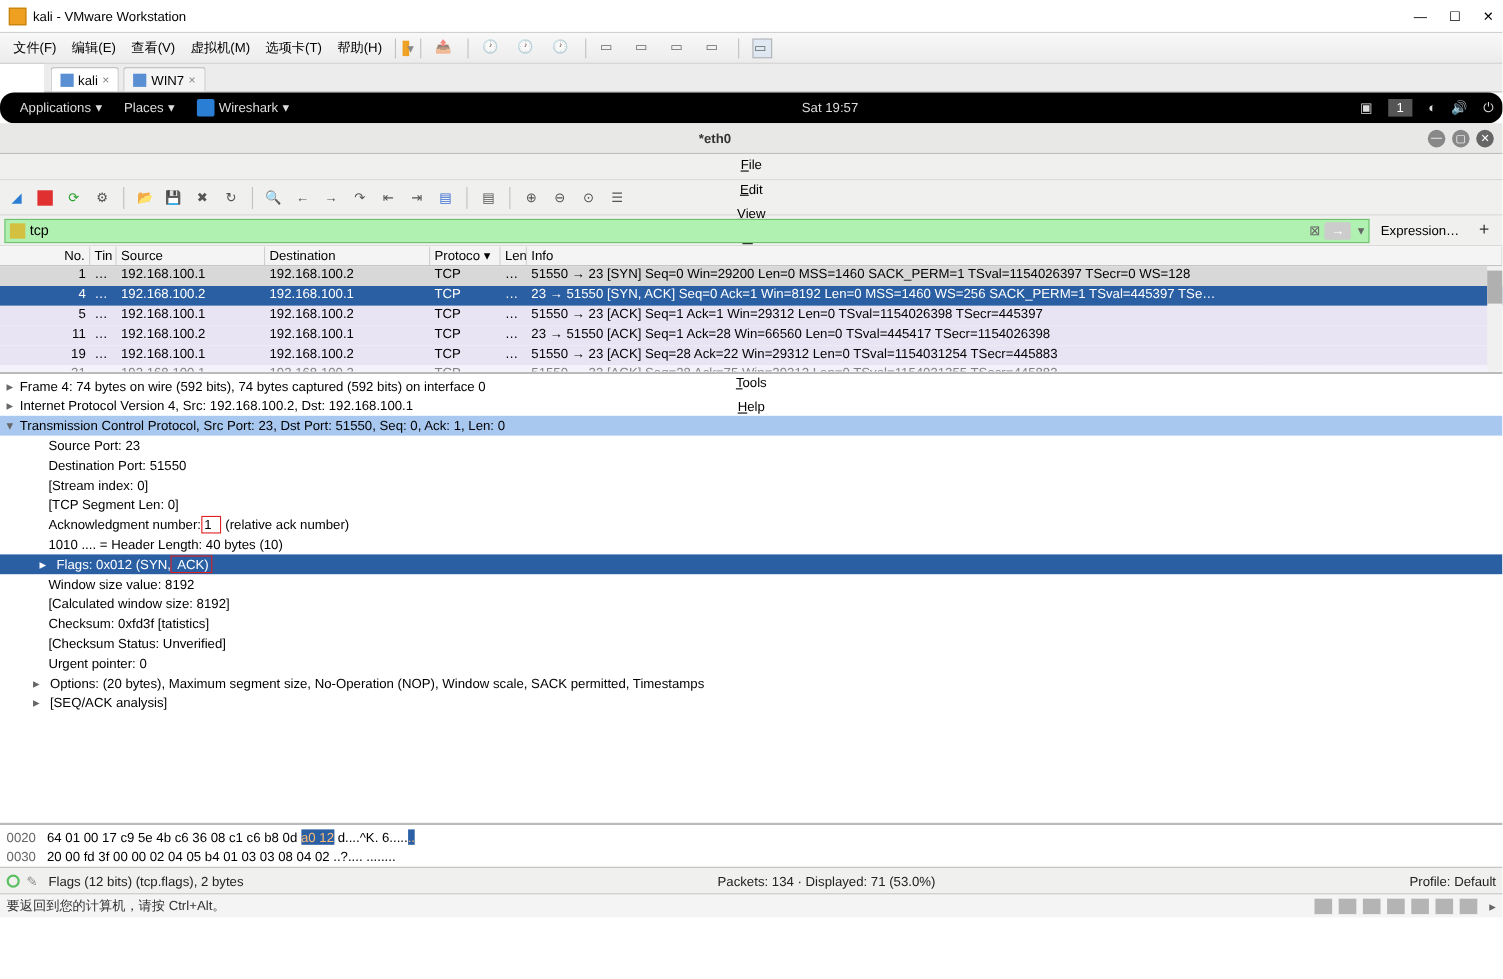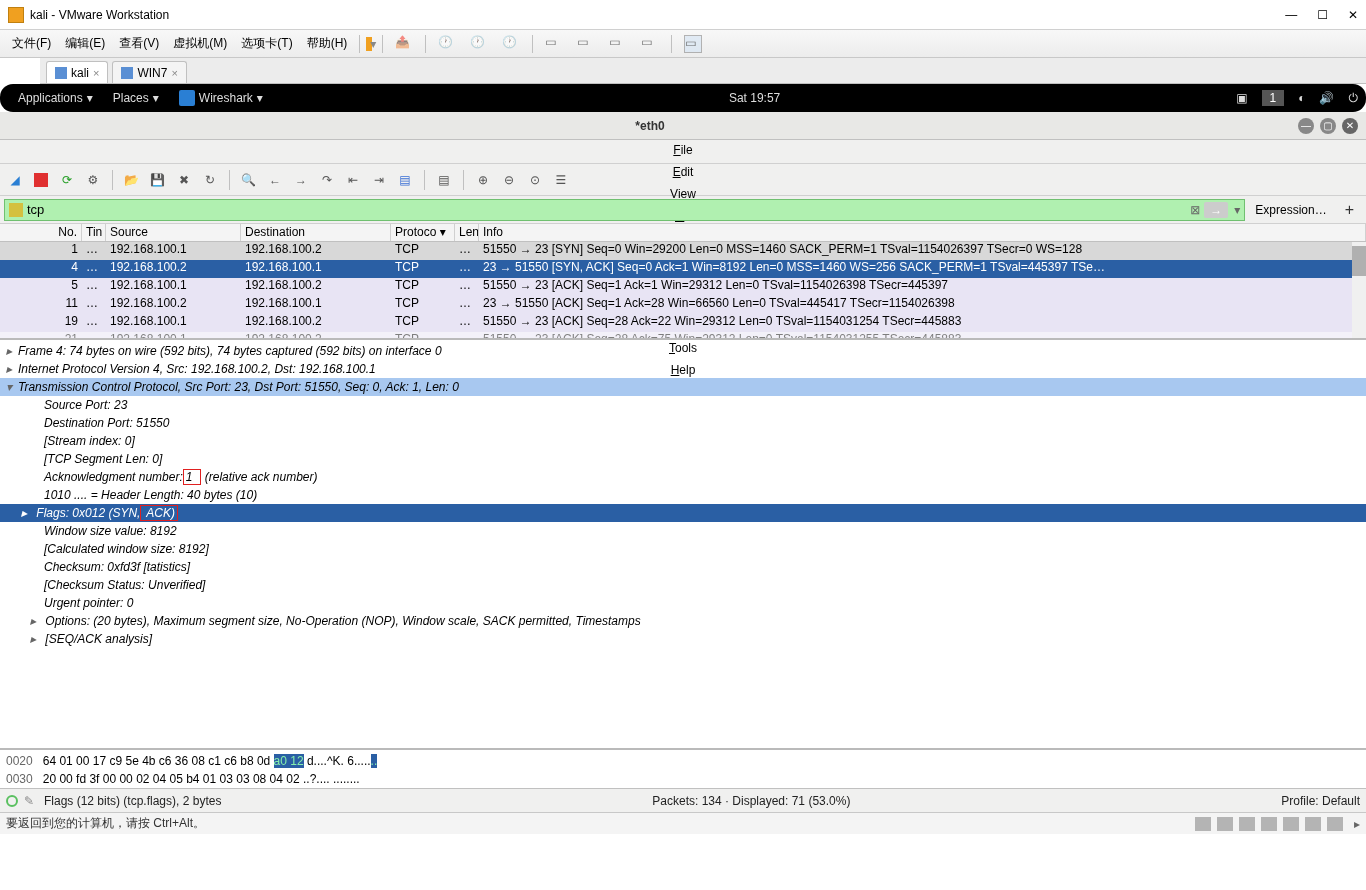--- a/index.html
+++ b/index.html
@@ -51,29 +51,29 @@
 .pl-row.c-sel { background:#2a5fa4; color:#fff; }
 .pl-row.c-light { background:#e8e4f4; }
 .c-no { width:82px; text-align:right; }
 .c-tim { width:24px; }
 .c-src { width:135px; }
 .c-dst { width:150px; }
 .c-pro { width:64px; }
 .c-len { width:24px; }
 .c-info { flex:1; }
 .details { height:410px; overflow:auto; background:#fff; font-family:"DejaVu Sans Mono",monospace; font-size:13px; line-height:18px; border-top:2px solid #bababa; padding:2px 0; }
-.details .drow { padding:0 6px; white-space:nowrap;font-style:italic; }
+.details .drow { padding:0 6px; white-space:nowrap; }
 .details .drow .tri { display:inline-block; width:12px; color:#666; }
 .details .drow.sel-tcp { background:#a8c8f0; }
 .details .drow.sel-flags { background:#2a5fa4; color:#fff; }
 .details .box0 { border:1px solid #e02020; padding:0 8px 0 2px; }
 .details .box1 { border:1px solid #e02020; padding:0 8px 0 2px; }
 .details .box2 { border:1px solid #e02020; padding:0 2px; }
 .hexpane { height:40px; background:#fff; font-family:"DejaVu Sans Mono",monospace; font-size:13px; border-top:2px solid #bababa; padding:2px 6px; line-height:18px; }
-.hexpane .hl { background:#2a5fa4; color:#86efac; }
+.hexpane .hl { background:#2a5fa4; color:#fdba74; }
 .statusbar { height:24px; background:#f0f0ef; border-top:1px solid #c0c0c0; display:flex; align-items:center; padding:0 6px; font-size:12px; color:#222; }
 .statusbar .sflex { flex:1; }
 .statusbar .bullet { width:12px; height:12px; border:2px solid #5ac060; border-radius:6px; margin-right:6px;}
 .statusbar .proficon { width:14px; height:14px; margin-right:6px; color:#888; }
 .vmware-status { height:22px; background:#f4f4f4; border-top:1px solid #c8c8c8; display:flex; align-items:center; padding:0 6px; font-size:12px; color:#333; }
 .vmware-status .sflex { flex:1; }
 .vmware-status .sicon { width:16px; height:14px; margin:0 3px; opacity:.6; background:#888;}
 .scrollbar-v { position:absolute; right:0; top:18px; bottom:0; width:14px; background:#f0f0f0; }
 .scrollbar-v .thumb { background:#b0b0b0; height:30px; margin-top:4px; }
 </style>
@@ -288,21 +288,21 @@
 <div class="details">
   <div class="drow"><span class="tri">▸</span><span>Frame 4: 74 bytes on wire (592 bits), 74 bytes captured (592 bits) on interface 0</span></div>
   <div class="drow"><span class="tri">▸</span><span>Internet Protocol Version 4, Src: 192.168.100.2, Dst: 192.168.100.1</span></div>
   <div class="drow sel-tcp"><span class="tri">▾</span><span>Transmission Control Protocol, Src Port: 23, Dst Port: 51550, Seq: 0, Ack: 1, Len: 0</span></div>
   <div class="drow" style="padding-left:44px">Source Port: 23</div>
   <div class="drow" style="padding-left:44px">Destination Port: 51550</div>
   <div class="drow" style="padding-left:44px">[Stream index: 0]</div>
   <div class="drow" style="padding-left:44px">[TCP Segment Len: 0]</div>
   <div class="drow" style="padding-left:44px"><span>Acknowledgment number:</span><span class="box1">1</span><span>   (relative ack number)</span></div>
   <div class="drow" style="padding-left:44px">1010 .... = Header Length: 40 bytes (10)</div>
-  <div class="drow sel-flags" style="padding-left:21px"><span class="tri" style="color:#fff">▸</span> <span>Flags: 0x012 (SYN,</span><span class="box2" style="border-color:#e02020"> ACK)</span></div>
+  <div class="drow sel-flags" style="padding-left:36px"><span class="tri" style="color:#fff">▸</span> <span>Flags: 0x012 (SYN,</span><span class="box2" style="border-color:#e02020"> ACK)</span></div>
   <div class="drow" style="padding-left:44px">Window size value: 8192</div>
   <div class="drow" style="padding-left:44px">[Calculated window size: 8192]</div>
   <div class="drow" style="padding-left:44px">Checksum: 0xfd3f [tatistics]</div>
   <div class="drow" style="padding-left:44px">[Checksum Status: Unverified]</div>
   <div class="drow" style="padding-left:44px">Urgent pointer: 0</div>
   <div class="drow" style="padding-left:30px"><span class="tri">▸</span> <span>Options: (20 bytes), Maximum segment size, No-Operation (NOP), Window scale, SACK permitted, Timestamps</span></div>
   <div class="drow" style="padding-left:30px"><span class="tri">▸</span> <span>[SEQ/ACK analysis]</span></div>
 </div>
 
 <div class="hexpane">

